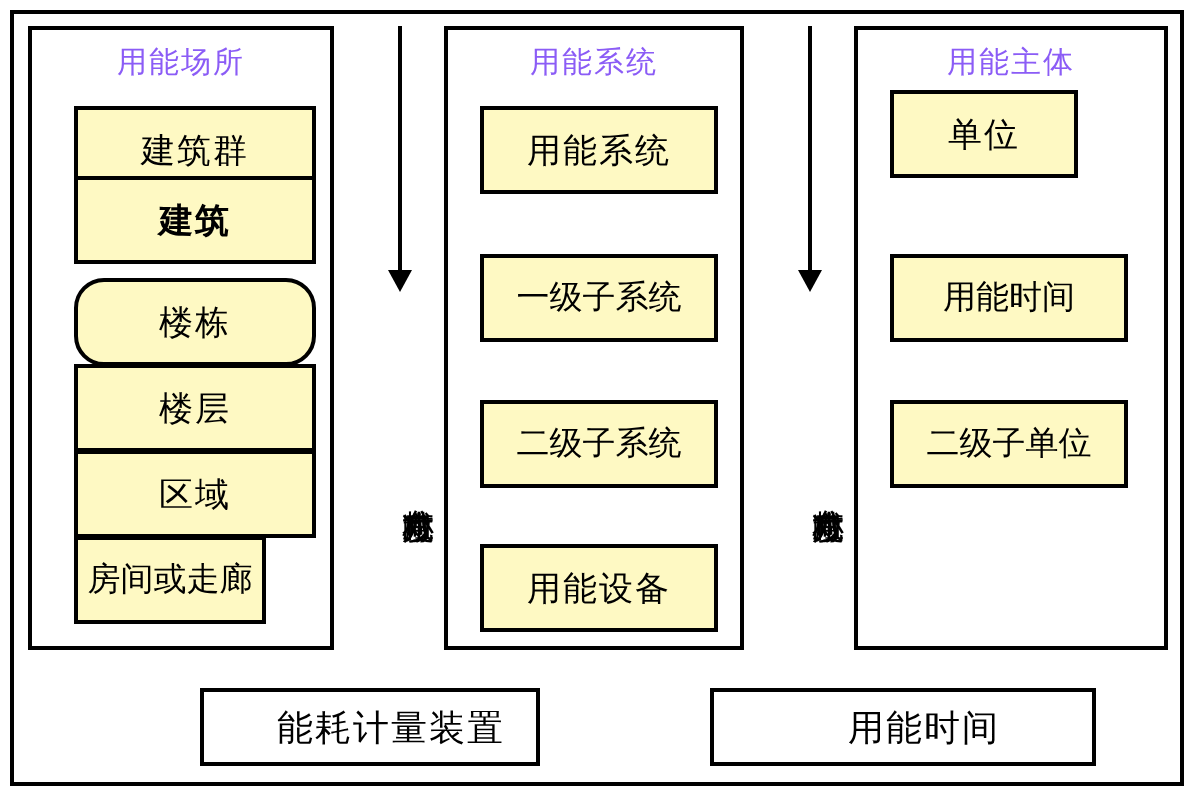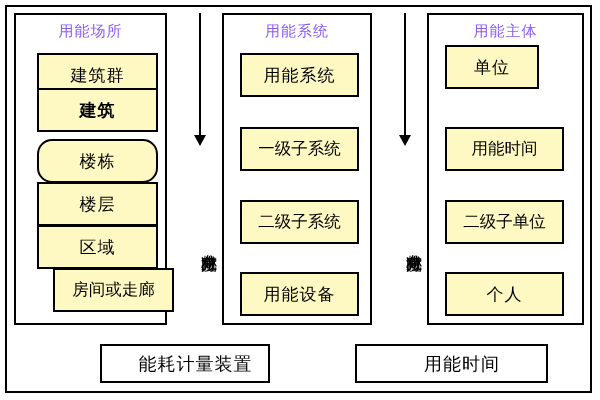--- a/index.html
+++ b/index.html
@@ -118,21 +118,21 @@
 
   <div class="panel" style="left:14px; top:13px; width:153px; height:312px;">
     <div class="panel-title">用能场所</div>
   </div>
 
   <div class="node-box" style="left:37px; top:53px; width:121px; height:44px;">建筑群</div>
   <div class="node-box" style="left:37px; top:88px; width:121px; height:44px;font-weight:bold;">建筑</div>
   <div class="node-box" style="left:37px; top:139px; width:121px; height:44px;border-radius:15px;">楼栋</div>
   <div class="node-box" style="left:37px; top:182px; width:121px; height:44px;">楼层</div>
   <div class="node-box" style="left:37px; top:225px; width:121px; height:44px;">区域</div>
-  <div class="node-box tight" style="left:37px; top:268px; width:121px; height:44px;margin-left:16px;">房间或走廊</div>
+  <div class="node-box tight" style="left:37px; top:268px; width:96px; height:44px;">房间或走廊</div>
 
   <div class="arrow-group" style="left:180px; top:13px; height:300px;">
     <div class="arrow-line" style="height:122px;"></div>
     <div class="arrow-head" style="top:122px;"></div>
     <div class="arrow-label" style="top:158px; height:142px;">粒度减小方向</div>
   </div>
 
   <div class="panel" style="left:222px; top:13px; width:150px; height:312px;">
     <div class="panel-title">用能系统</div>
   </div>
@@ -148,18 +148,17 @@
     <div class="arrow-label" style="top:158px; height:142px;">粒度减小方向</div>
   </div>
 
   <div class="panel" style="left:427px; top:13px; width:157px; height:312px;">
     <div class="panel-title">用能主体</div>
   </div>
 
   <div class="node-box" style="left:445px; top:45px; width:94px; height:44px;">单位</div>
   <div class="node-box tight" style="left:445px; top:127px; width:119px; height:44px;">用能时间</div>
   <div class="node-box tight" style="left:445px; top:200px; width:119px; height:44px;">二级子单位</div>
-  <div class="node-box" style="left:445px; top:272px; width:119px; height:44px;">个人</div>
 
   <div class="bottom-box" style="left:100px; top:344px; width:170px; height:39px;">能耗计量装置</div>
   <div class="bottom-box" style="left:355px; top:344px; width:193px; height:39px;">用能时间</div>
 
 </div>
 
 </body></html>

